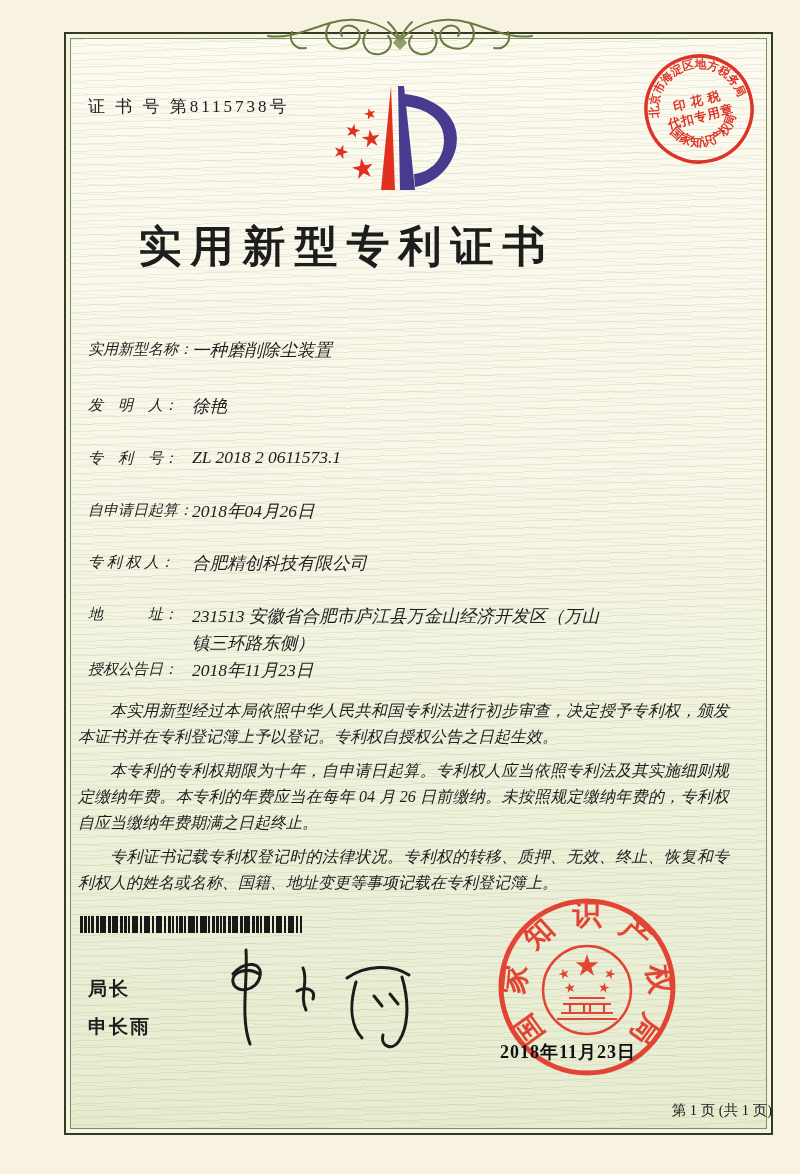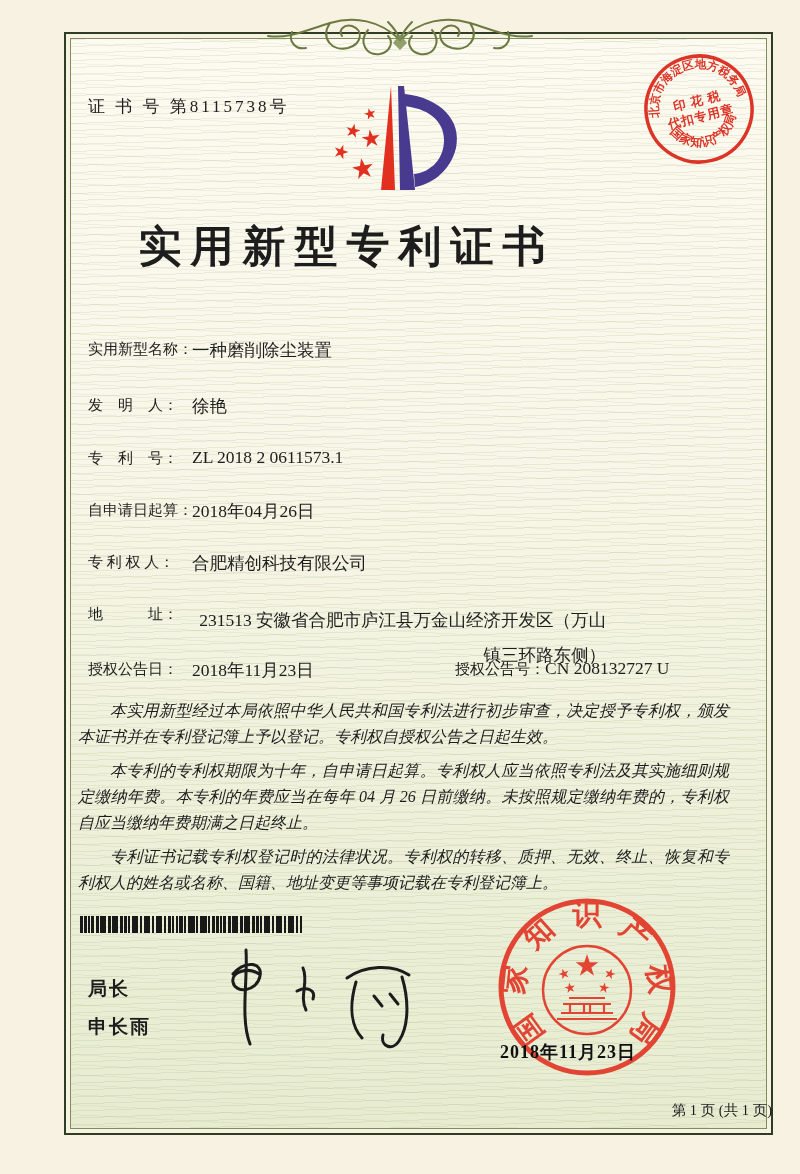--- a/index.html
+++ b/index.html
@@ -18,24 +18,24 @@
     border:1px solid #7e8d5c;
     background:
       repeating-linear-gradient(178deg, rgba(146,168,102,0.17) 0 1px, rgba(0,0,0,0) 1px 7px),
       repeating-linear-gradient(183deg, rgba(146,168,102,0.12) 0 1px, rgba(0,0,0,0) 1px 10px),
       linear-gradient(180deg,#fdfbf1 0%,#f8f6e8 40%,#eef0da 72%,#e7ecd1 100%);
   }
   .abs { position:absolute; z-index:3; }
   .cert-no { left:88px; top:95px; font-size:17px; letter-spacing:3px; }
   .title { left:65px; top:218px; width:563px; text-align:center;
     font-size:43px; font-weight:700; letter-spacing:9px; }
-  .row { left:88px; font-size:15px; width:660px; }
+  .row { left:88px; font-size:15px; width:660px;font-style:italic; }
   .row .lbl { display:inline-block; }
   .row .val { position:absolute; left:104px; top:-2px; font-size:17.5px; white-space:nowrap; }
-  .row .val.wrap { white-space:normal; width:414px; line-height:35px;text-align:right; }
+  .row .val.wrap { white-space:normal; width:414px; line-height:27px; }
   .grant-no { left:455px; top:658px; font-size:15px; }
   .grant-no .val2 { font-size:17.5px; }
   .body-text { left:70px; top:690px; width:667px; font-size:16px;
     line-height:26px; text-align:justify; }
   .body-text p { text-indent:2em; margin:8px;font-style:italic; }
   .barcode { left:80px; top:916px; width:222px; height:17px; z-index:4;
     background-image:
       repeating-linear-gradient(90deg,#181818 0 2px,rgba(0,0,0,0) 2px 4px),
       repeating-linear-gradient(90deg,#181818 0 1px,rgba(0,0,0,0) 1px 6px),
       repeating-linear-gradient(90deg,#181818 0 3px,rgba(0,0,0,0) 3px 11px);
@@ -151,23 +151,20 @@
     <span class="val">合肥精创科技有限公司</span>
   </div>
   <div class="abs row" style="top:605px">
     <span class="lbl">地　　　址：</span>
     <span class="val wrap">231513 安徽省合肥市庐江县万金山经济开发区（万山镇三环路东侧）</span>
   </div>
   <div class="abs row" style="top:660px">
     <span class="lbl">授权公告日：</span>
     <span class="val">2018年11月23日</span>
   </div>
-  <div class="abs grant-no">
-    <span>授权公告号：</span><span class="val2">CN 208132727 U</span>
-  </div>
 
   <div class="abs body-text">
     <p>本实用新型经过本局依照中华人民共和国专利法进行初步审查，决定授予专利权，颁发本证书并在专利登记簿上予以登记。专利权自授权公告之日起生效。</p>
     <p>本专利的专利权期限为十年，自申请日起算。专利权人应当依照专利法及其实施细则规定缴纳年费。本专利的年费应当在每年 04 月 26 日前缴纳。未按照规定缴纳年费的，专利权自应当缴纳年费期满之日起终止。</p>
     <p>专利证书记载专利权登记时的法律状况。专利权的转移、质押、无效、终止、恢复和专利权人的姓名或名称、国籍、地址变更等事项记载在专利登记簿上。</p>
   </div>
 
   <div class="abs barcode"></div>
 
   <div class="abs director-title">局长</div>

